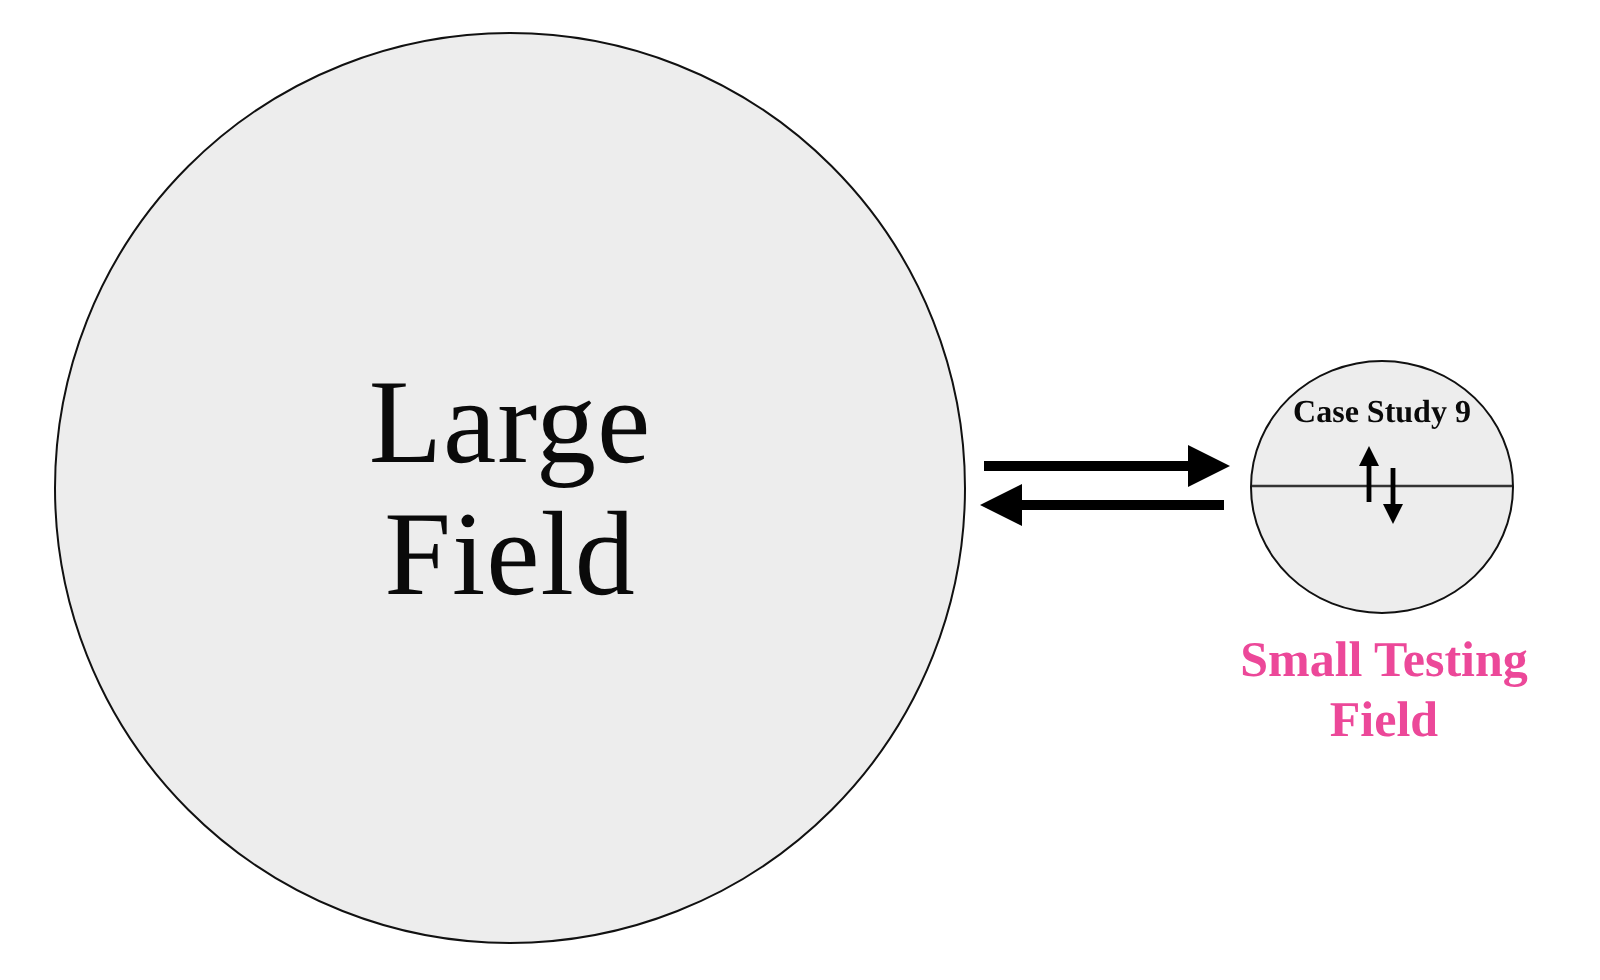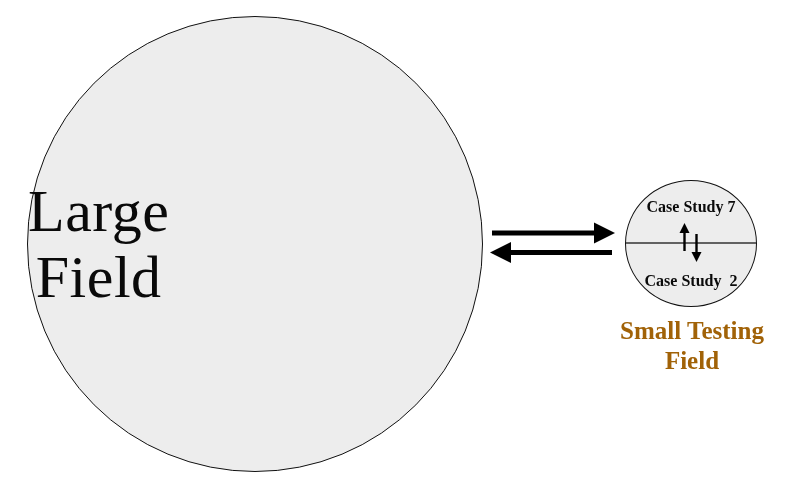--- a/index.html
+++ b/index.html
@@ -23,21 +23,21 @@
     background: #ededed;
   }
   .big-circle {
     left: 27px;
     top: 16px;
     width: 456px;
     height: 456px;
     z-index: 1;
     display: flex;
     align-items: center;
-    justify-content: flex-start;
+    justify-content: center;
   }
   .big-label {
     text-align: center;
     font-size: 60px;
     line-height: 66px;
     color: #0a0a0a;
     letter-spacing: 0.5px;
   }
   .big-label div { white-space: nowrap; }
   .small-circle {
@@ -72,21 +72,21 @@
   .cs-bottom { top: 271px; }
   .caption {
     position: absolute;
     left: 606px;
     top: 316px;
     width: 172px;
     text-align: center;
     font-weight: bold;
     font-size: 25px;
     line-height: 30px;
-    color: #a16207;
+    color: #ec4899;
     z-index: 3;
   }
   .caption div { white-space: nowrap; }
 </style>
 </head>
 <body>
 
 <div class="stage">
 
   <div class="circle big-circle" style="background-color: rgb(237, 237, 237);">
@@ -116,22 +116,21 @@
       <line x1="684.5" y1="251" x2="684.5" y2="231" stroke="#000000" stroke-width="2.4"></line>
       <polygon points="679.5,233 684.5,223 689.5,233" fill="#000000"></polygon>
     </g>
 
     <g>
       <line x1="696.5" y1="234" x2="696.5" y2="254" stroke="#000000" stroke-width="2.4"></line>
       <polygon points="691.5,252 696.5,262 701.5,252" fill="#000000"></polygon>
     </g>
   </svg>
 
-  <div class="cs-label cs-top">Case Study 7</div>
+  <div class="cs-label cs-top">Case Study 9</div>
 
-  <div class="cs-label cs-bottom">Case Study  2</div>
 
   <div class="caption">
     <div>Small Testing</div>
     <div>Field</div>
   </div>
 
 </div>
 
 </body></html>

